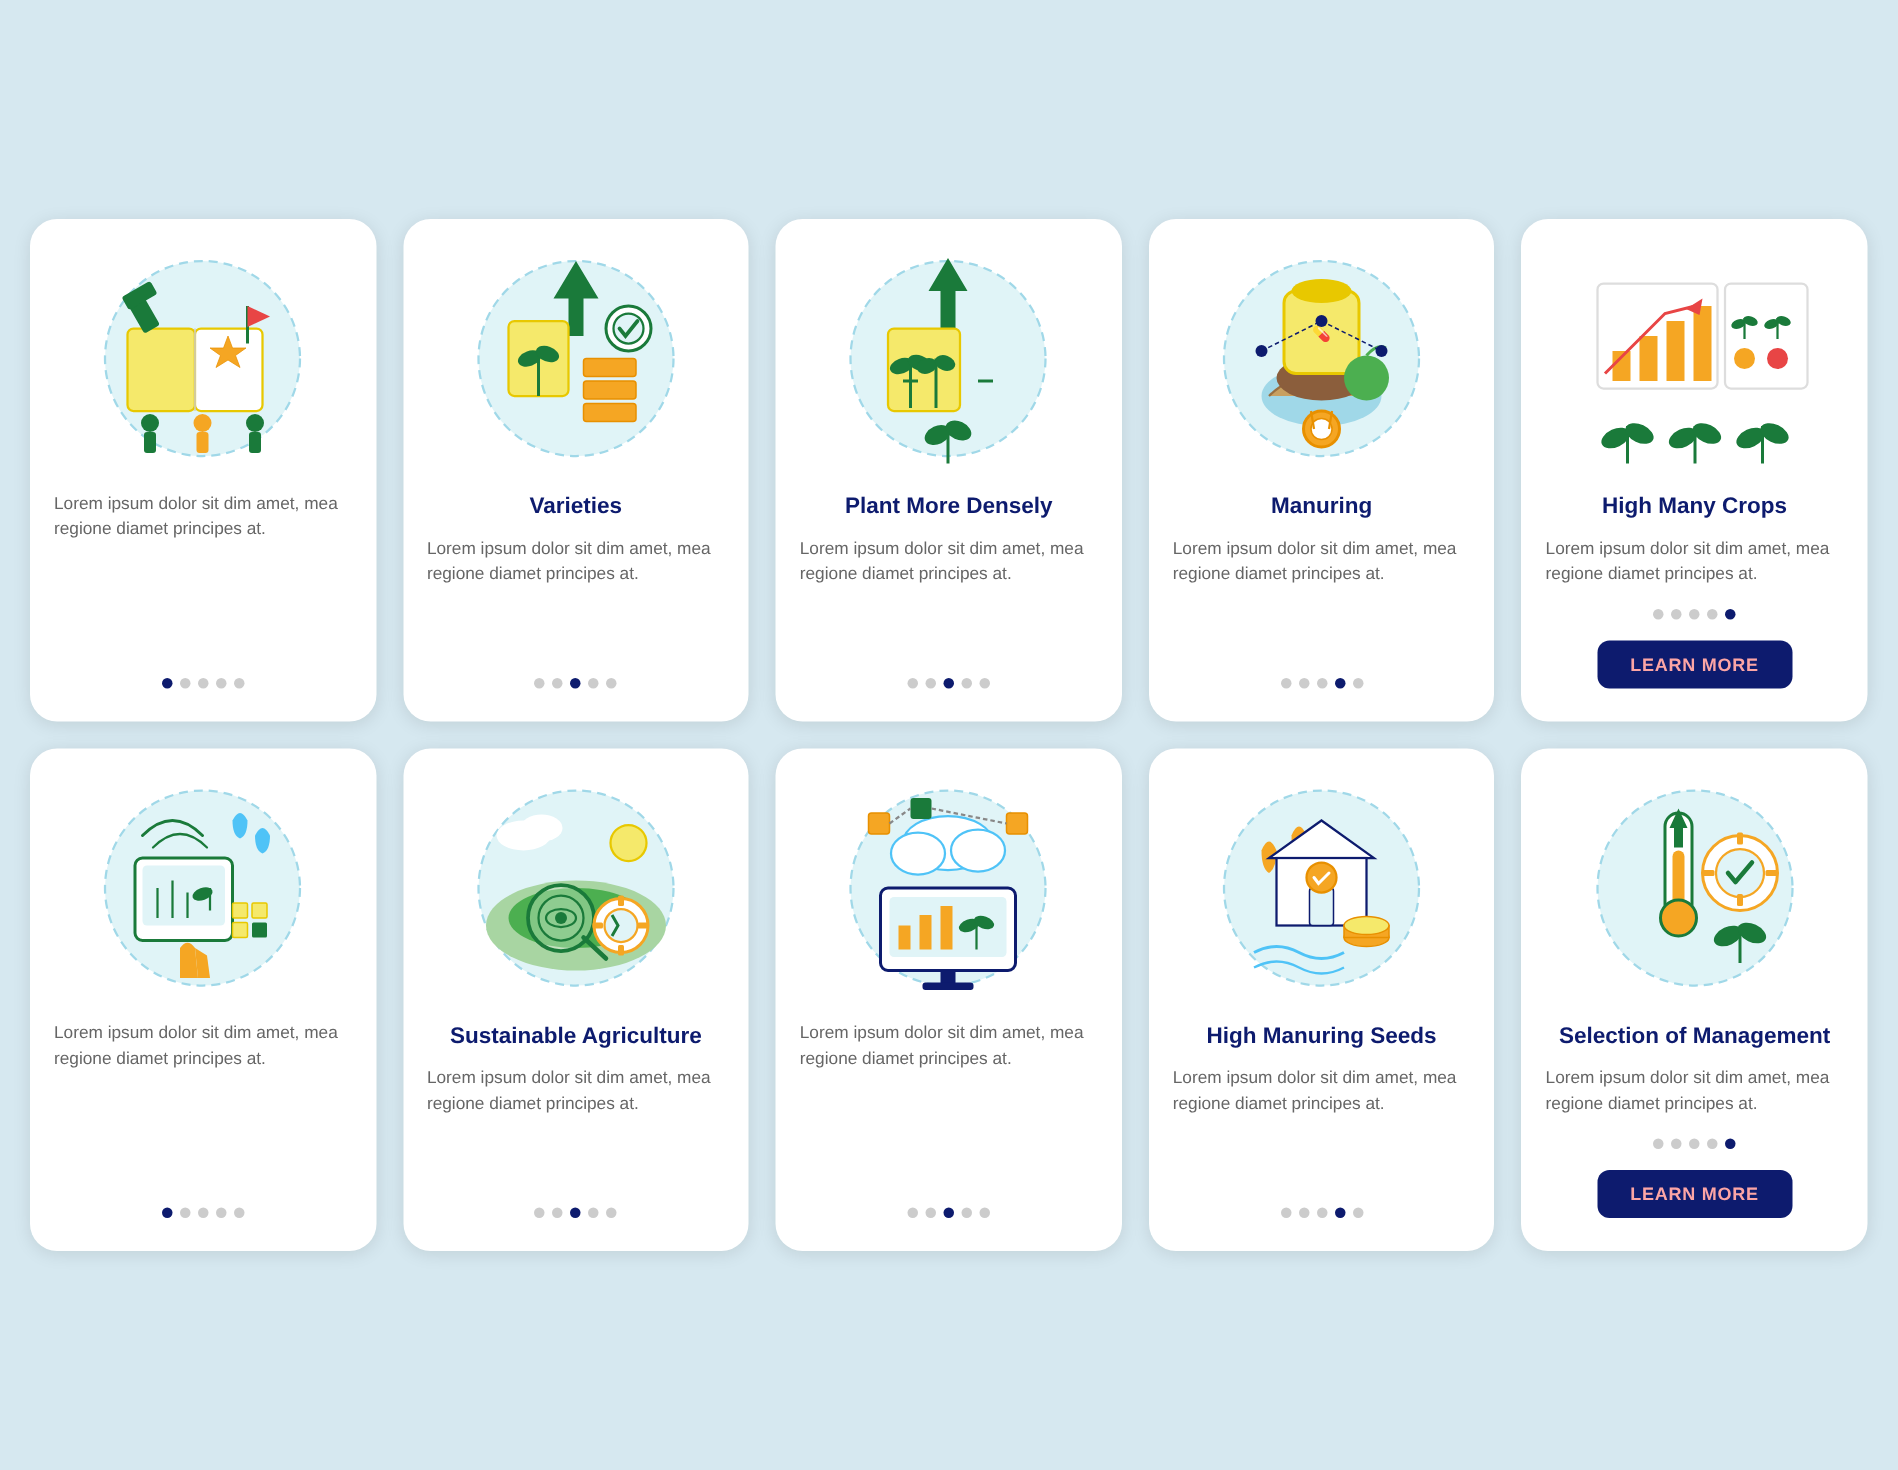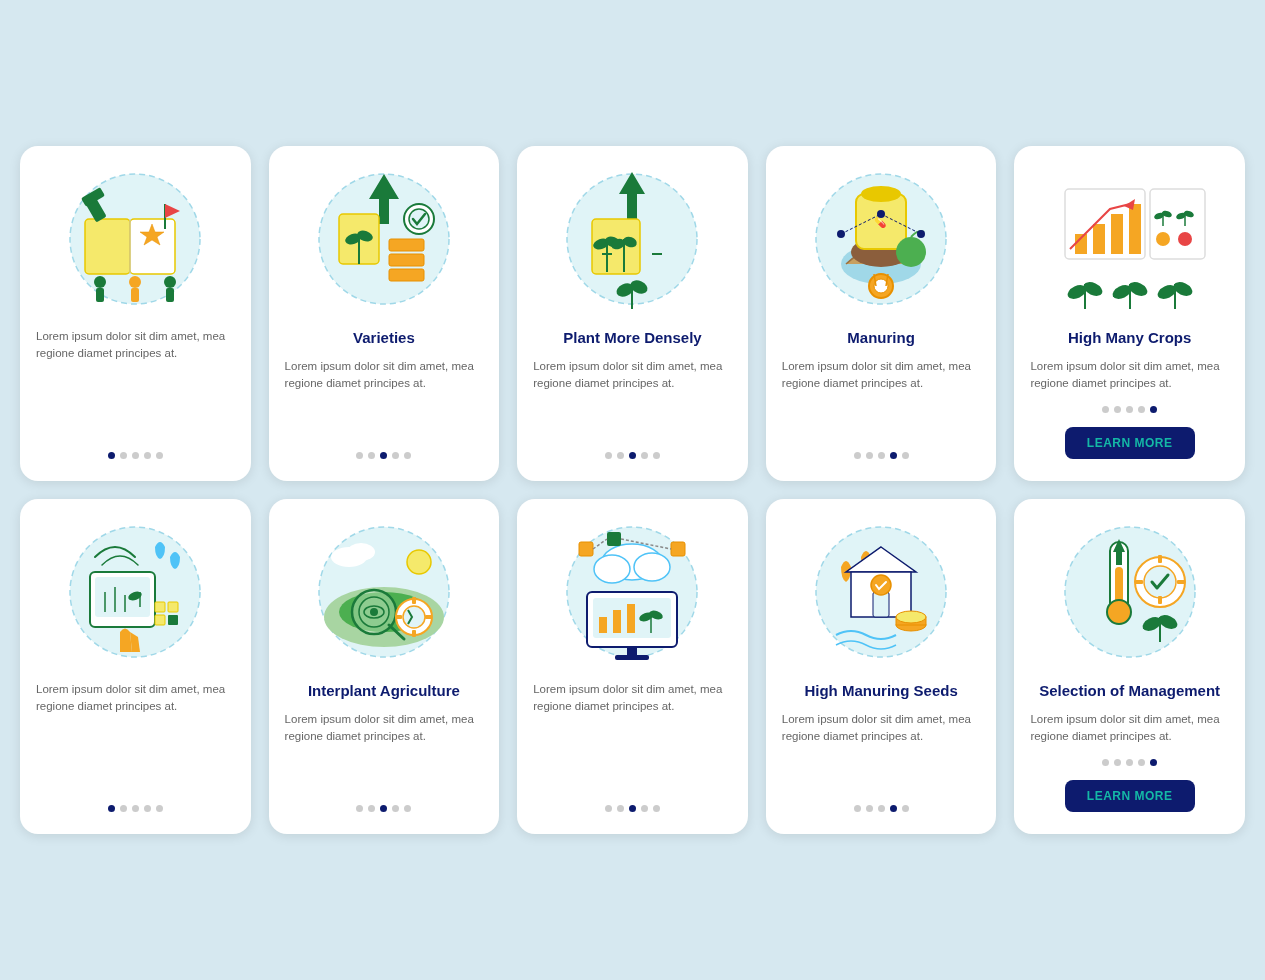--- a/index.html
+++ b/index.html
@@ -66,21 +66,21 @@
       height: 7px;
       border-radius: 50%;
       background: #ccc;
     }
     .dot.active {
       background: #0d1b6e;
     }
     .card-btn {
       margin-top: 14px;
       background: #0d1b6e;
-      color: #14b8a6;
+      color: #fca5a5;
       border: none;
       border-radius: 8px;
       padding: 9px 22px;
       font-size: 12px;
       font-weight: 700;
       cursor: pointer;
       letter-spacing: 0.5px;
     }
     
     svg { overflow: visible; }
@@ -344,21 +344,21 @@
       <circle cx="105" cy="100" r="18" fill="#fff" stroke="#f5a623" stroke-width="2"></circle>
       <circle cx="105" cy="100" r="11" fill="#e0f4f7" stroke="#f5a623" stroke-width="1.5"></circle>
 
       <rect x="103" y="80" width="4" height="7" rx="1" fill="#f5a623"></rect>
       <rect x="103" y="113" width="4" height="7" rx="1" fill="#f5a623"></rect>
       <rect x="86" y="98" width="7" height="4" rx="1" fill="#f5a623"></rect>
       <rect x="116" y="98" width="7" height="4" rx="1" fill="#f5a623"></rect>
       <polyline points="99,93 103,100 99,107" fill="none" stroke="#1a7a3a" stroke-width="2"></polyline>
     </svg>
     </div>
-    <div class="card-title">Interplant Agriculture</div>
+    <div class="card-title">Sustainable Agriculture</div>
     <div class="card-body">Lorem ipsum dolor sit dim amet, mea regione diamet principes at.</div>
     <div class="card-dots">
         <div class="dot "></div>
         <div class="dot "></div>
         <div class="dot active"></div>
         <div class="dot "></div>
         <div class="dot "></div>
       </div>
 
   </div>

